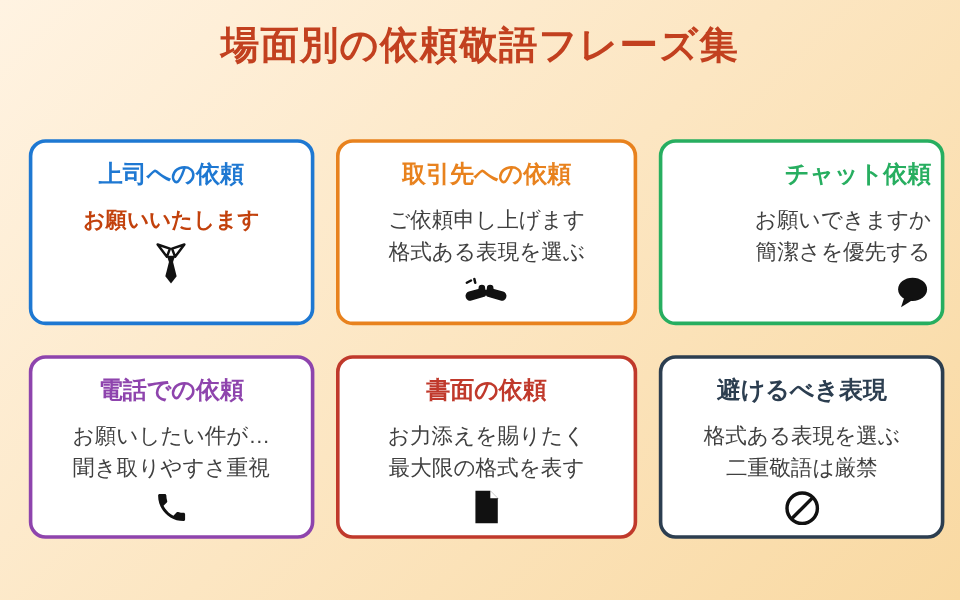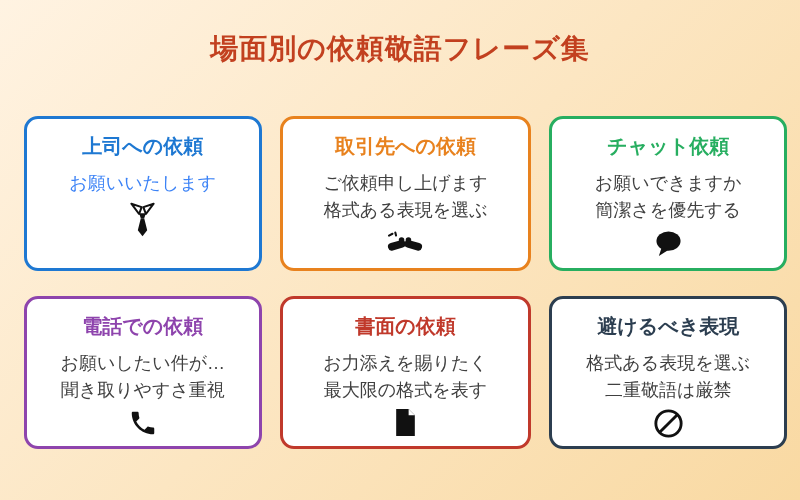--- a/index.html
+++ b/index.html
@@ -6,23 +6,23 @@
   html, body { margin: 0; padding: 0; }
   body {
     width: 800px; height: 500px; overflow: hidden;
     font-family: "Liberation Sans", "DejaVu Sans", sans-serif;
   }
   .canvas {
     position: relative; width: 800px; height: 500px;
     background: linear-gradient(135deg, #FFF3E2 0%, #F9D9A2 100%);
   }
   .page-title {
-    margin: 0; padding-top: 32px;
+    margin: 0; padding-top: 20px;
     text-align: center;
-    font-size: 28px; font-weight: 700; letter-spacing: 1px;
+    font-size: 32px; font-weight: 700; letter-spacing: 1px;
     color: #C2401F; line-height: 34px;
   }
   .grid {
     position: absolute; left: 24px; top: 116px; width: 763px;
     display: grid;
     grid-template-columns: 1fr 1.06fr 1fr;
     grid-template-rows: 155px 153px;
     column-gap: 18px; row-gap: 25px;
   }
   .card {
@@ -50,21 +50,21 @@
 
 <div class="canvas" style="background: linear-gradient(135deg, rgb(255, 243, 226) 0%, rgb(249, 217, 162) 100%);">
 
   <h1 class="page-title" style="color: rgb(194, 64, 31);">場面別の依頼敬語フレーズ集</h1>
 
   <div class="grid">
 
     <section class="card" style="border-color: rgb(30, 120, 210); background: rgb(255, 255, 255);">
       <h2 class="card-title" style="color: rgb(30, 120, 210);">上司への依頼</h2>
       <div class="card-body">
-        <p class="card-line" style="color: #3b82f6;">お願いいたします</p>
+        <p class="card-line" style="color: #c2410c; font-weight: bold;">お願いいたします</p>
       </div>
       <div class="card-icon">
         <svg viewBox="0 0 36 42" width="31" height="36">
           <path d="M17 6 L5 2 L14 14 Z" fill="#fff" stroke="#111" stroke-width="2.4" stroke-linejoin="round"></path>
           <path d="M19 6 L31 2 L22 14 Z" fill="#fff" stroke="#111" stroke-width="2.4" stroke-linejoin="round"></path>
           <polygon points="14,13 22,13 20,19 16,19" fill="#111"></polygon>
           <polygon points="16,19 20,19 23.5,33 18,40 12.5,33" fill="#111"></polygon>
         </svg>
       </div>
     </section>
@@ -82,21 +82,21 @@
             <rect x="21" y="12" width="21" height="9" rx="4.5" transform="rotate(16 31.5 16.5)"></rect>
             <circle cx="18" cy="10.5" r="3.2"></circle>
             <circle cx="26" cy="10.5" r="3.2"></circle>
             <rect x="2" y="3" width="7" height="2.4" rx="1.2" transform="rotate(-28 5.5 4.2)"></rect>
             <rect x="10" y="0.5" width="2.4" height="6" rx="1.2" transform="rotate(-14 11.2 3.5)"></rect>
           </g>
         </svg>
       </div>
     </section>
 
-    <section class="card" style="border-color: rgb(39, 174, 96); background: rgb(255, 255, 255);">
+    <section class="card" style="border-color: rgb(39, 174, 96); background: rgb(255, 255, 255); align-items: flex-end;">
       <h2 class="card-title" style="color: rgb(39, 174, 96);">チャット依頼</h2>
       <div class="card-body">
         <p class="card-line" style="color: rgb(64, 64, 64);">お願いできますか</p>
         <p class="card-line" style="color: rgb(64, 64, 64);">簡潔さを優先する</p>
       </div>
       <div class="card-icon">
         <svg viewBox="0 0 32 28" width="31" height="27">
           <ellipse cx="16" cy="11.5" rx="12.5" ry="10" fill="#111"></ellipse>
           <path d="M9 18 L6 27 L17 20 Z" fill="#111"></path>
         </svg>

